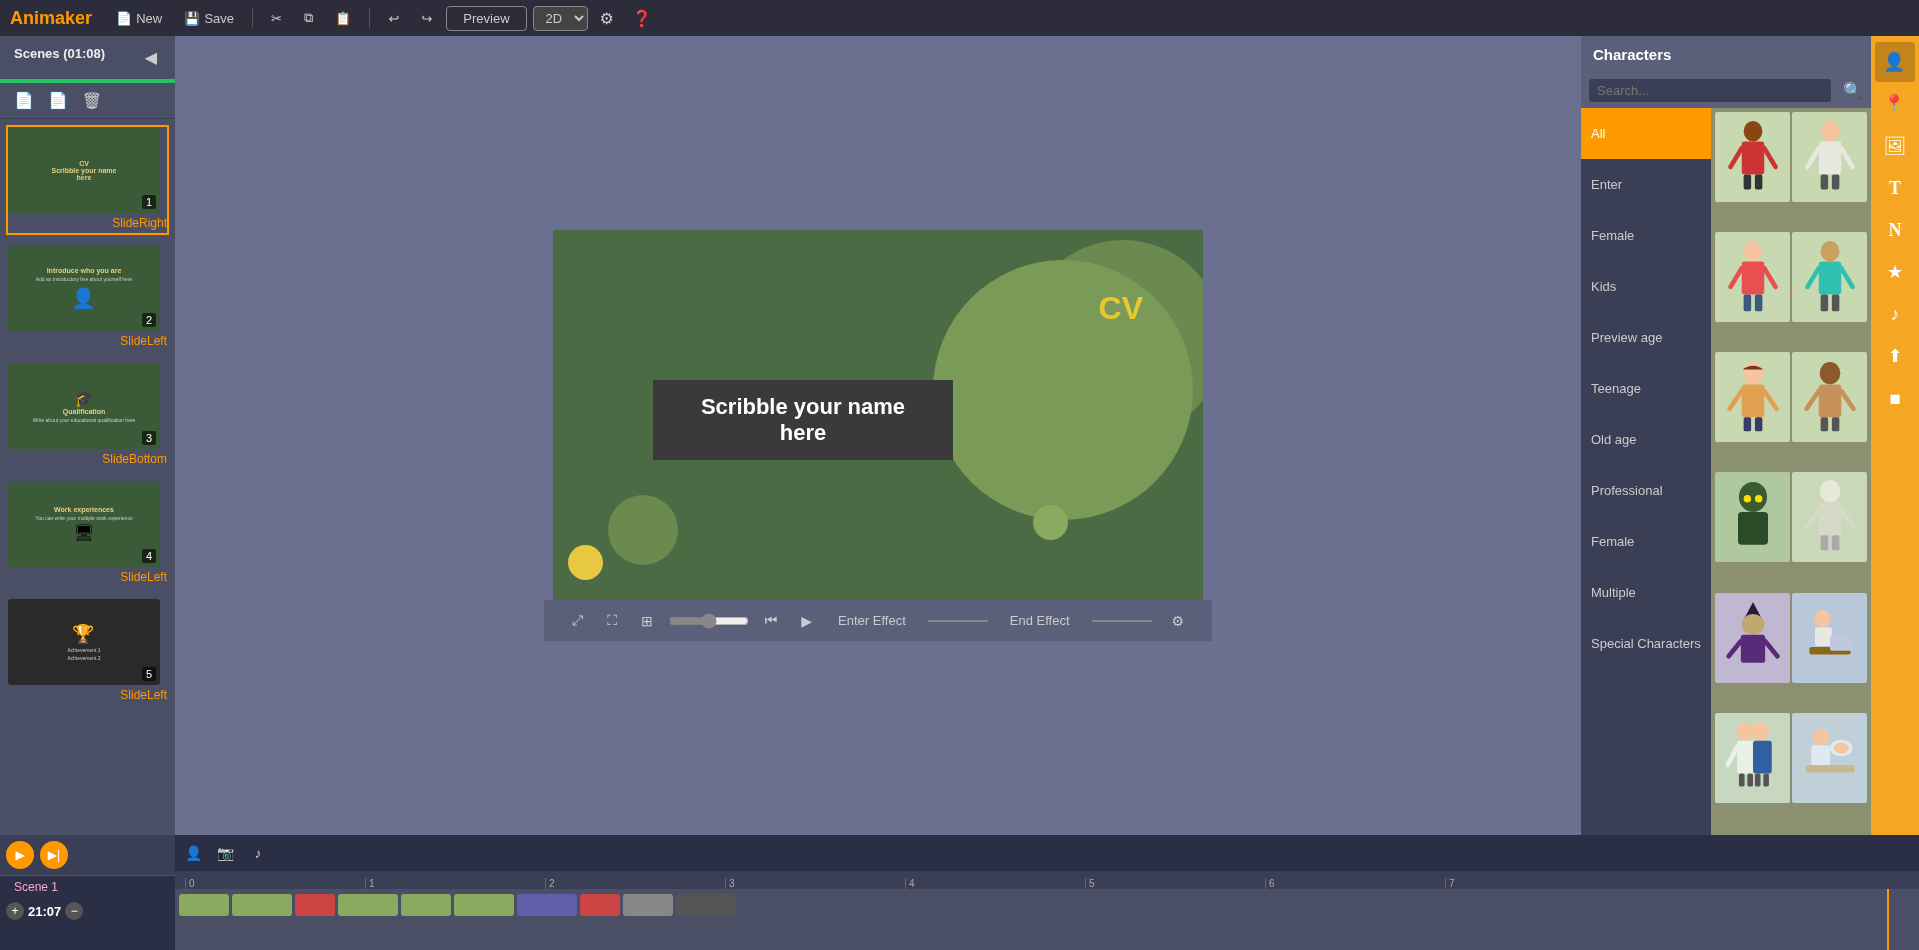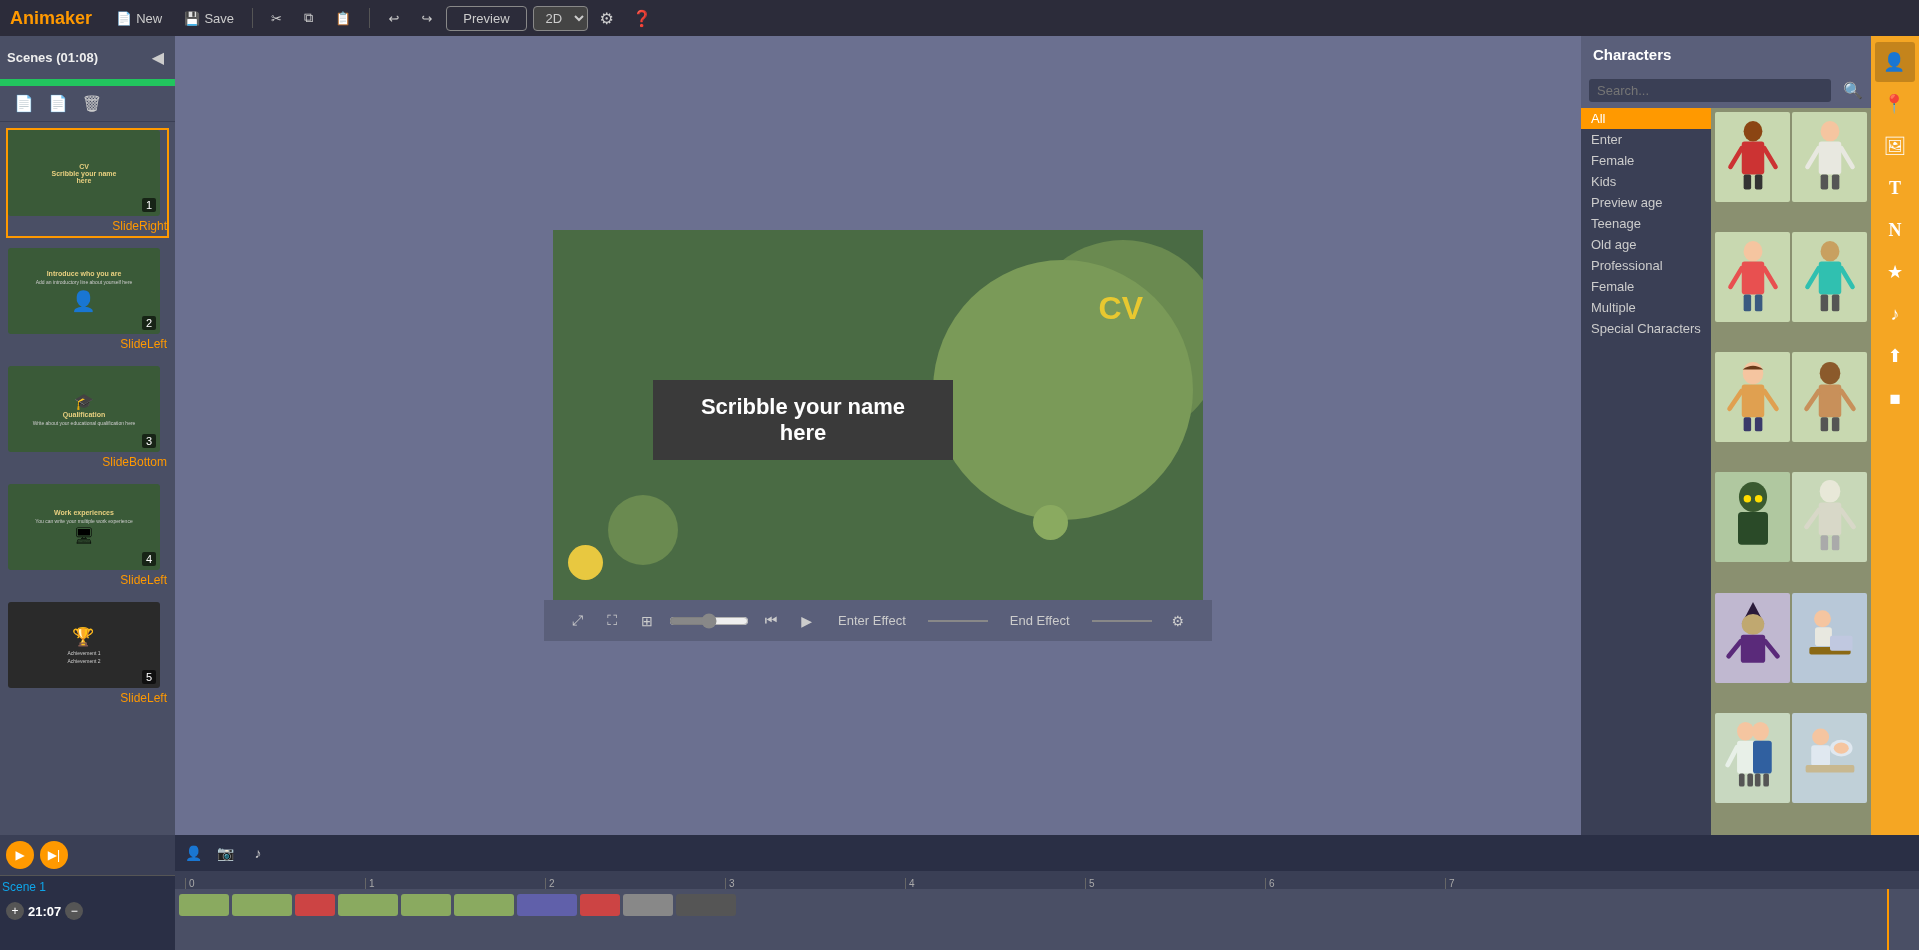--- a/index.html
+++ b/index.html
@@ -77,24 +77,24 @@
     
     #scenes-panel {
       width: 175px;
       background: #4a4f65;
       display: flex;
       flex-direction: column;
       flex-shrink: 0;
     }
     #scenes-header {
       display: flex;
-      align-items: center;
+      align-items: flex-start;
       justify-content: space-between;
-      padding: 10px 7px;
-      border-bottom: 7px solid #22c55e;
+      padding: 10px 14px;
+      border-bottom: 4px solid #22c55e;
     }
     #scenes-header span {
       color: #eee;
       font-size: 13px;
       font-weight: bold;
     }
     .scene-toolbar {
       display: flex;
       align-items: center;
       gap: 6px;
@@ -299,21 +299,21 @@
       border-radius: 2px;
       font-size: 32px;
     }
     #chars-filter {
       width: 130px;
       background: #3a3f55;
       overflow-y: auto;
     }
     .filter-item {
       color: #ccc;
-      padding: 3px 10px;
+      padding: 18px 10px;
       font-size: 13px;
       cursor: pointer;
     }
     .filter-item.active {
       background: #f90;
       color: #fff;
     }
 
     
     #right-sidebar {
@@ -370,23 +370,23 @@
       border-radius: 50%;
       width: 28px;
       height: 28px;
       display: flex;
       align-items: center;
       justify-content: center;
       cursor: pointer;
       font-size: 12px;
     }
     #scene-label-tl {
-      color: #0ea5e9;
+      color: #f9a8d4;
       font-size: 12px;
-      padding: 4px 2px;
+      padding: 4px 14px;
     }
     #tl-time {
       display: flex;
       align-items: center;
       gap: 4px;
       padding: 4px 6px;
     }
     .tl-add-btn {
       background: #555;
       border: none;

